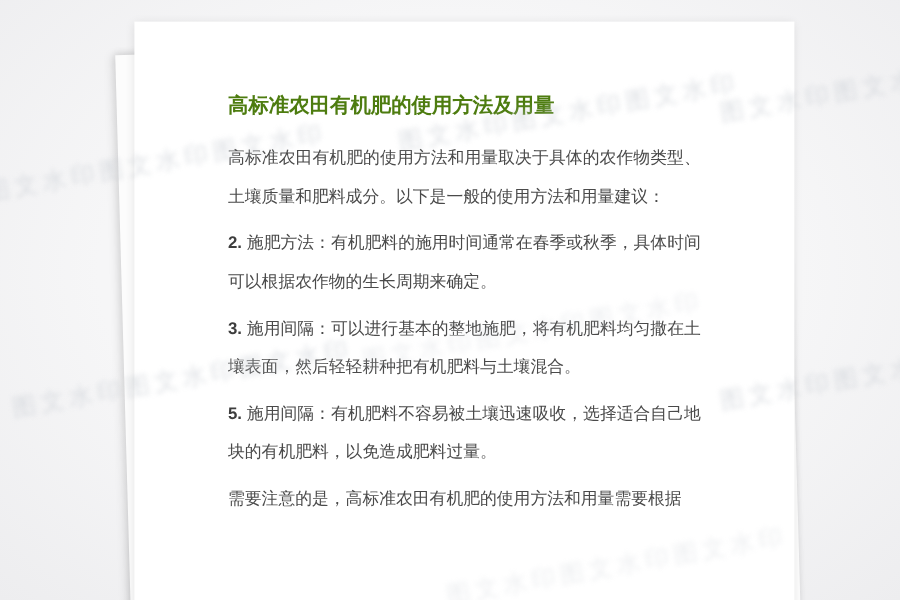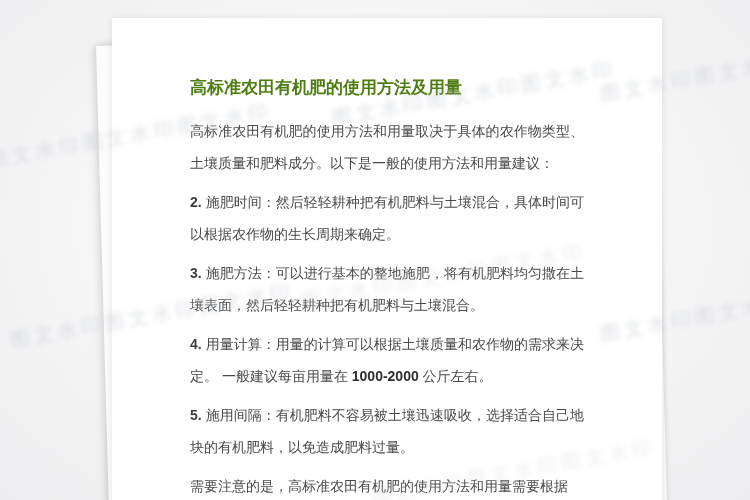--- a/index.html
+++ b/index.html
@@ -93,30 +93,27 @@
 
   <div class="sheet-main">
     <div class="doc-content">
 
       <h1 class="doc-title">高标准农田有机肥的使用方法及用量</h1>
 
       <p class="doc-para">高标准农田有机肥的使用方法和用量取决于具体的农作物类型、土壤质量和肥料成分。以下是一般的使用方法和用量建议：</p>
 
 
       <p class="doc-para">
-        <span class="num">2.</span><span>施肥时间：然后轻轻耕种把有机肥料与土壤混合，具体时间可以根据农作物的生长周期来确定。</span>
+        <span class="num">2.</span><span>施肥方法：有机肥料的施用时间通常在春季或秋季，具体时间可以根据农作物的生长周期来确定。</span>
       </p>
 
       <p class="doc-para">
-        <span class="num">3.</span><span>施肥方法：可以进行基本的整地施肥，将有机肥料均匀撒在土壤表面，然后轻轻耕种把有机肥料与土壤混合。</span>
+        <span class="num">3.</span><span>施用间隔：可以进行基本的整地施肥，将有机肥料均匀撒在土壤表面，然后轻轻耕种把有机肥料与土壤混合。</span>
       </p>
 
-      <p class="doc-para">
-        <span class="num">4.</span><span>用量计算：用量的计算可以根据土壤质量和农作物的需求来决定。 一般建议每亩用量在 </span><span class="hl">1000-2000</span><span> 公斤左右。</span>
-      </p>
 
       <p class="doc-para">
         <span class="num">5.</span><span>施用间隔：有机肥料不容易被土壤迅速吸收，选择适合自己地块的有机肥料，以免造成肥料过量。</span>
       </p>
 
       <p class="doc-para">需要注意的是，高标准农田有机肥的使用方法和用量需要根据</p>
 
     </div>
   </div>
 

